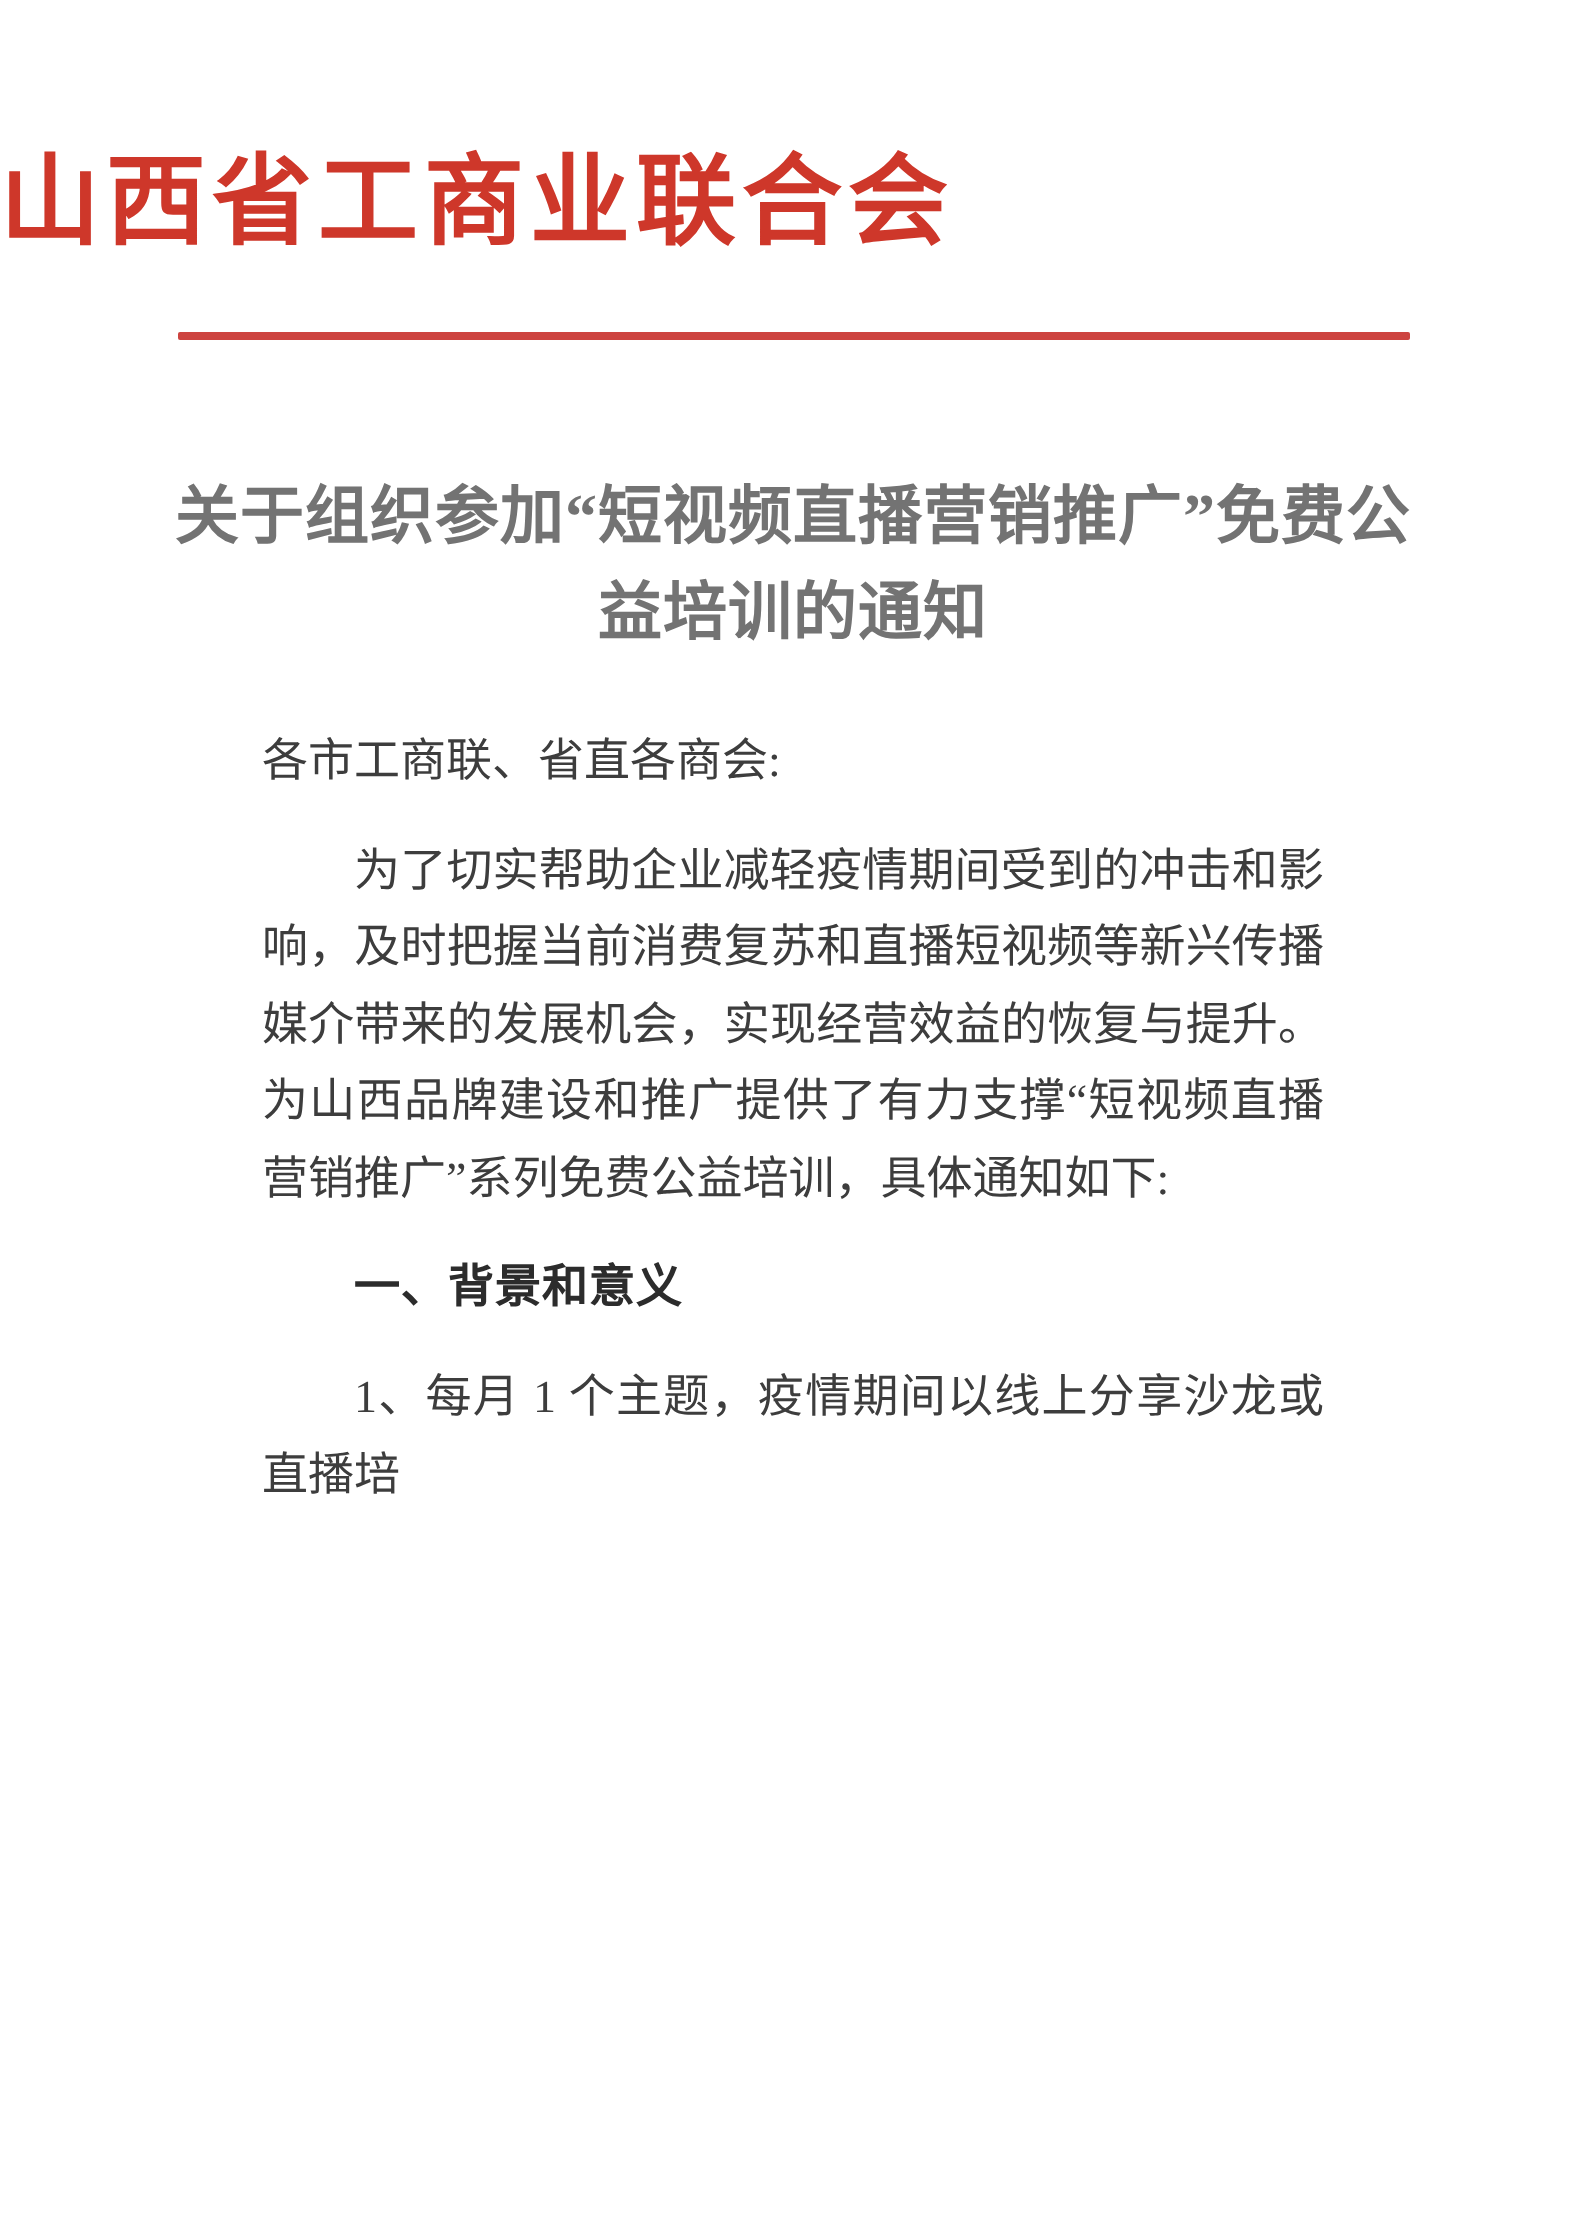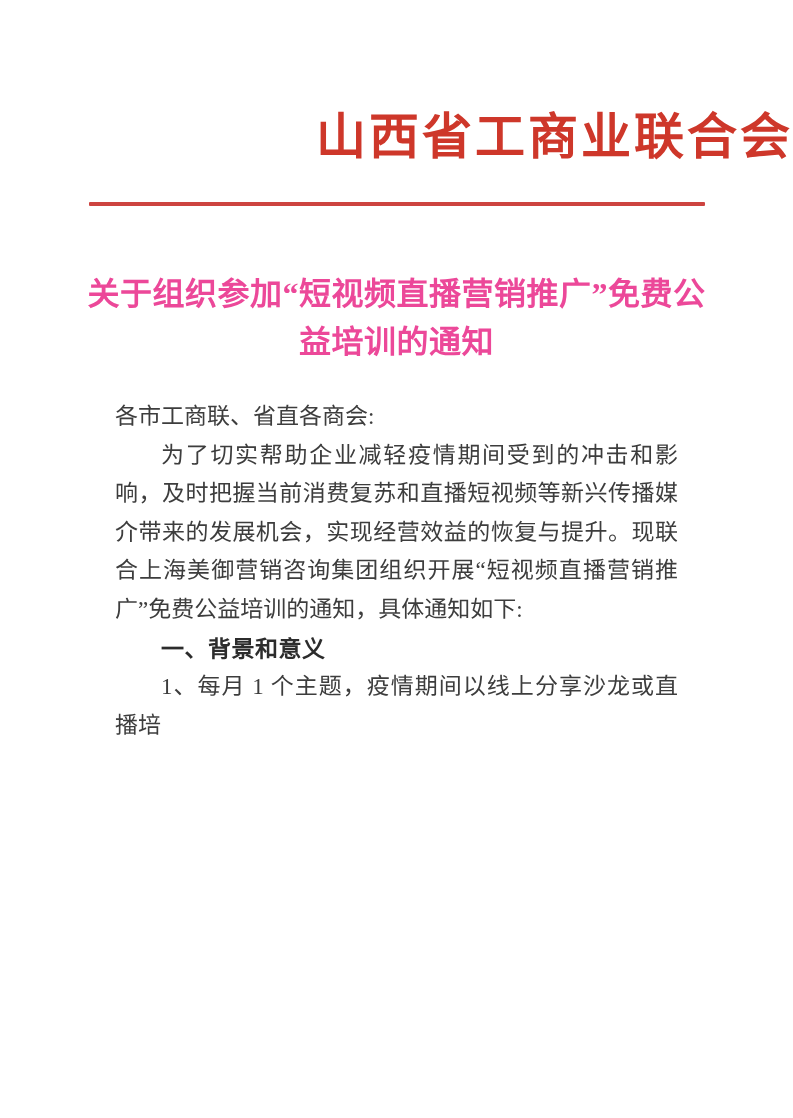--- a/index.html
+++ b/index.html
@@ -11,22 +11,22 @@
     position: relative;
     width: 793px;
     height: 1118px;
     background: #ffffff;
     overflow: hidden;
     font-family: "Liberation Serif", "DejaVu Serif", serif;
     box-sizing: border-box;
   }
   
   .letterhead {
-    padding-top: 96px;
-    text-align: right;
+    padding-top: 60px;
+    text-align: left;
     border-radius: 24px;
   }
   .org-name {
     font-size: 50px;
     line-height: 82px;
     font-weight: bold;
     letter-spacing: 3px;
     white-space: nowrap;
   }
   .divider {
@@ -35,47 +35,47 @@
     margin: 24px auto 0 auto;
     border-radius: 1px;
   }
   
   .doc-title {
     margin: 64px auto 0 auto;
     max-width: 620px;
     font-size: 32px;
     line-height: 48px;
     font-weight: bold;
-    color: #ec4899;
+    color: #737373;
     text-align: center;
     letter-spacing: 0.5px;
   }
   
   .doc-body {
     margin: 32px auto 0 auto;
     width: 563px;
     font-size: 23px;
     line-height: 38.6px;
     color: #3d3d3d;
     text-align: justify;
     text-justify: inter-character;
   }
   .doc-body p, .doc-body h2 {
-    margin: 0;
+    margin: 16px;
     padding: 0;
   }
   .salutation {
     text-indent: 0;
   }
   .body-para {
     text-indent: 2em;
   }
   .section-heading {
     text-indent: 2em;
-    font-family: Liberation Sans, sans-serif;
+    font-family: Liberation Mono, monospace;
     font-size: 23px;
     line-height: 38.6px;
     font-weight: 600;
     color: #2c2c2c;
     letter-spacing: 0.5px;
   }
 </style>
 </head>
 <body>
 
@@ -84,19 +84,19 @@
   <header class="letterhead">
     <div class="org-name" style="color: rgb(206, 55, 42);">山西省工商业联合会</div>
     <div class="divider" style="background: rgb(205, 68, 64);"></div>
   </header>
 
   <h1 class="doc-title">关于组织参加“短视频直播营销推广”免费公益培训的通知</h1>
 
   <main class="doc-body">
     <p class="salutation">各市工商联、省直各商会:</p>
     <div>
-        <p class="body-para">为了切实帮助企业减轻疫情期间受到的冲击和影响，及时把握当前消费复苏和直播短视频等新兴传播媒介带来的发展机会，实现经营效益的恢复与提升。现联合上海美御营销咨询集团组织开展“短视频直播营销推广”免费公益培训的通知，具体通知如下:</p>
+        <p class="body-para">为了切实帮助企业减轻疫情期间受到的冲击和影响，及时把握当前消费复苏和直播短视频等新兴传播媒介带来的发展机会，实现经营效益的恢复与提升。为山西品牌建设和推广提供了有力支撑“短视频直播营销推广”系列免费公益培训，具体通知如下:</p>
         <h2 class="section-heading">一、背景和意义</h2>
         <p class="body-para">1、每月 1 个主题，疫情期间以线上分享沙龙或直播培</p>
       </div>
   </main>
 
 </div>
 
 </body></html>

